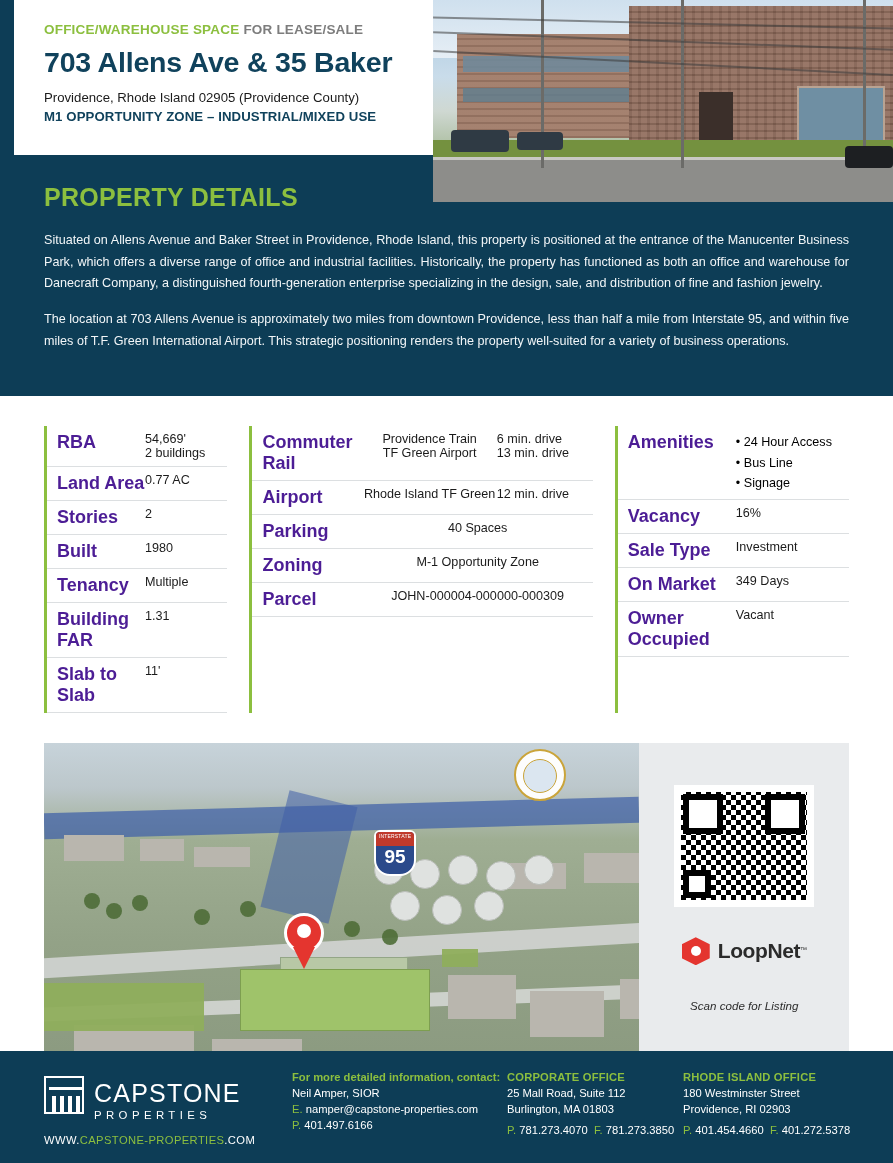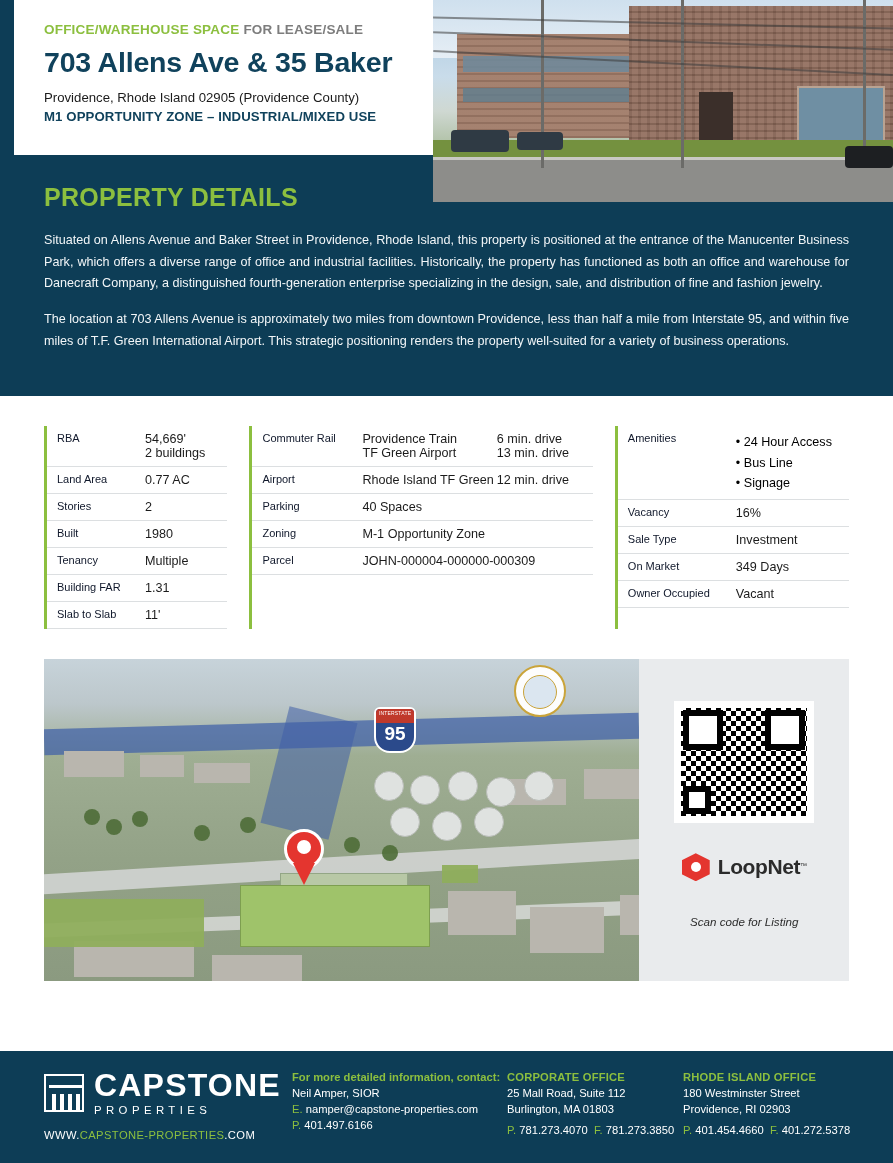--- a/index.html
+++ b/index.html
@@ -94,27 +94,27 @@
   .c2 { width: 352px; }
   .c3 { width: 240px; }
   .spec-row {
     display: flex; align-items: flex-start;
     border-bottom: 1px solid #dcdfe1;
     padding: 6px 0 6px 10px;
     min-height: 25px;
   }
   .spec-row:last-child { border-bottom: 1px solid #dcdfe1; }
   .spec-label {
-    color: #0f172a; font-size: 11px; font-weight: normal; flex: 0 0 auto;
+    color: #4c1d95; font-size: 18px; font-weight: bold; flex: 0 0 auto;
   }
   .c1 .spec-label { width: 88px; }
   .c2 .spec-label { width: 100px; }
   .c3 .spec-label { width: 108px; }
   .spec-value { font-size: 12.6px; color: #1b1b1b; }
-  .spec-mid { flex: 1; font-size: 12.6px; color: #1b1b1b; }
+  .spec-mid { flex: 1; font-size: 12.6px; color: #1b1b1b; text-align: center; }
   .spec-right { width: 96px; font-size: 12.6px; color: #1b1b1b; }
   .stars { letter-spacing: 1px; }
   .bullets { font-size: 12.6px; color:#000000; line-height:1.62; }
 
   
   .mapwrap {
     margin: 30px 44px 0 44px;
     height: 322px;
     display: flex;
     background: #e8eaec;
@@ -169,20 +169,21 @@
     background:#ffffff;
   }
   .shield {
     position:absolute; left:330px; top:48px; width:42px; height:46px;
   }
   .shield .sh {
     width:42px; height:46px; background:#2b4a8b;
     border:2px solid #ffffff;
     border-radius: 6px 6px 16px 16px;
     position:relative;
+    margin-top:39px;
   }
   .shield .redtop {
     position:absolute; left:0; top:0; width:100%; height:14px;
     background:#c0392b; border-radius:4px 4px 0 0;
   }
   .shield .itxt { position:absolute; top:1px; width:100%; text-align:center;
     font-size:5px; color:#fff; letter-spacing:.2px;}
   .shield .num { position:absolute; top:14px; width:100%; text-align:center;
     font-size:19px; font-weight:bold; color:#fff; }
   .seal {
@@ -239,21 +240,21 @@
   }
   .logo-block { width: 248px; }
   .logo-row { display:flex; align-items:center; gap:10px;}
   .logo-mark {
     width: 40px; height: 38px; border: 2px solid #ffffff; position: relative;
   }
   .logo-mark:before{content:"";position:absolute;left:6px;bottom:0;width:28px;height:16px;
     background:
       repeating-linear-gradient(90deg,#ffffff 0 4px,transparent 4px 8px);}
   .logo-mark:after{content:"";position:absolute;left:3px;top:9px;width:34px;height:3px;background:#fff;}
-  .logo-name { font-size: 32px; font-weight: bold; letter-spacing: 1.2px; line-height:1;}
+  .logo-name { font-size: 25px; font-weight: normal; letter-spacing: 1.2px; line-height:1;margin-top:12px;}
   .logo-sub { font-size: 11.4px; letter-spacing: 4.4px; margin-top: 3px;}
   .logo-url { font-size: 11.2px; margin-top: 13px; letter-spacing: .4px;}
   .logo-url .lime { color:#8cbf3f; }
   .contact { width: 215px; padding-top: 2px;}
   .c-head { color:#8cbf3f; font-size:11.2px; font-weight:bold;}
   .c-line { font-size:11.2px; margin-top:4px;}
   .c-line .lbl { color:#8cbf3f; }
   .office { width: 176px; padding-top:2px;}
   .o-head { color:#8cbf3f; font-size:11.2px; font-weight:bold; letter-spacing:.2px;}
   .o-line { font-size:11.2px; margin-top:4px;}

